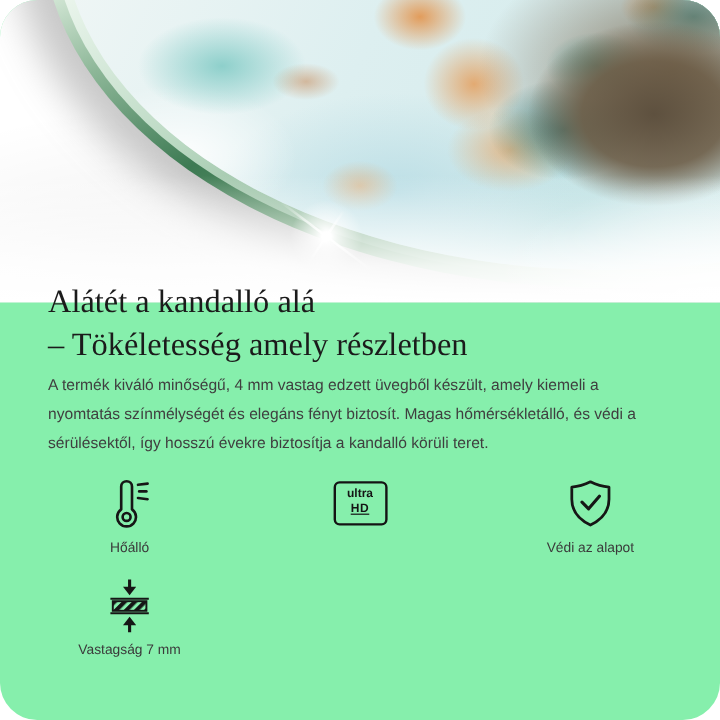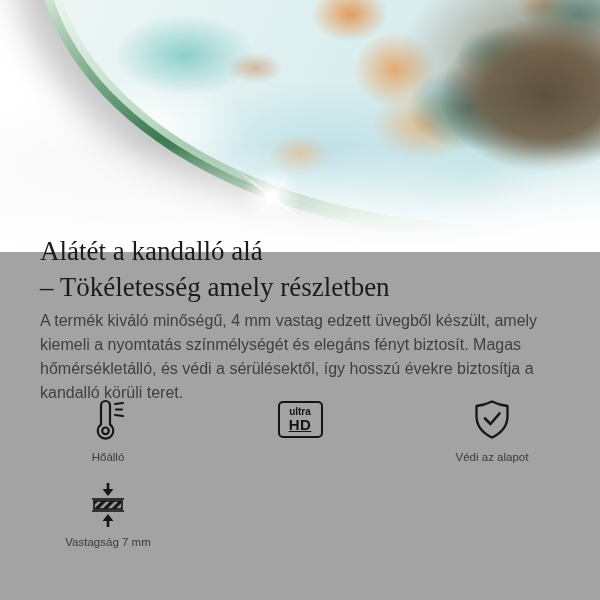--- a/index.html
+++ b/index.html
@@ -1,20 +1,21 @@
 <!DOCTYPE html>
 <html><head>
 <meta charset="utf-8">
 <style>
   * { margin:0; padding:0; box-sizing:border-box; }
   html,body { background:#fff; }
   .page {
     position:relative; width:600px; height:600px;
-    background:#a3a3a3; overflow:hidden;
+    background:#86efac; overflow:hidden;
     font-family:"Liberation Sans", sans-serif;
+    border-radius:31px;
   }
 
   
   .hero { position:absolute; left:0; top:0; width:600px; height:252px; overflow:hidden;
           background:
             radial-gradient(ellipse 420px 230px at 130px 250px, rgba(0,0,0,0.07), rgba(0,0,0,0) 70%),
             #fff; }
   .hero > div { position:absolute; }
   .disc-shadow {
     left:10px; top:-365px; width:970px; height:620px; border-radius:50%;
@@ -65,40 +66,40 @@
       linear-gradient(to bottom, rgba(255,255,255,0) 58%, rgba(255,255,255,0.85) 88%, #fff 100%); }
 
   
   .title {
     position:absolute; left:40px; top:233px; z-index:7;
     font-family:"Liberation Serif", serif; font-weight:400;
     font-size:27px; line-height:36px; color:#1b1b1b;
   }
   .desc {
     position:absolute; left:40px; top:309px; width:512px;
-    font-size:16px; line-height:24px; color:#3f3f3f;
+    font-size:13px; line-height:24px; color:#3f3f3f;
   }
 
   
   .features {
     position:absolute; left:12px; top:396px; width:576px;
     display:grid; grid-template-columns:repeat(3,192px); row-gap:18px;
   }
   .feature { display:flex; flex-direction:column; align-items:center; }
   .icon-box { height:46px; display:flex; align-items:center; justify-content:center; }
   .feature-label { margin-top:9px; font-size:11.5px; color:#3a3a3a; }
   .icon-box svg { display:block; }
 
   .uhd-box {
     width:45px; height:37px; border:2.5px solid #141414; border-radius:5px;
     display:flex; flex-direction:column; align-items:center; justify-content:center;
     color:#141414;
   }
   .uhd-top { font-size:10px; font-weight:700; line-height:11px; }
-  .uhd-bottom { font-size:15px; font-weight:800; line-height:15px; letter-spacing:0.5px;text-decoration:underline; }
+  .uhd-bottom { font-size:10px; font-weight:800; line-height:15px; letter-spacing:0.5px;text-decoration:underline; }
 </style>
 </head>
 <body>
 
 <div class="page">
 
   <div class="hero">
     <div class="disc-shadow"></div>
     <div class="glass-edge"></div>
     <div class="glass-edge-inner"></div>

